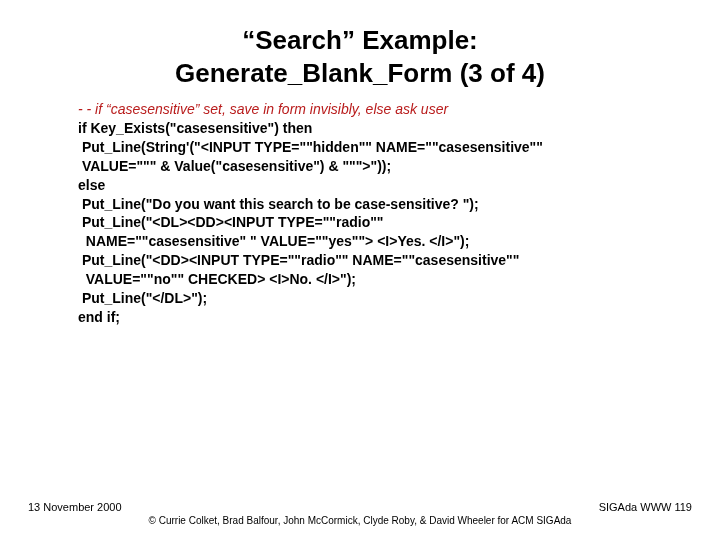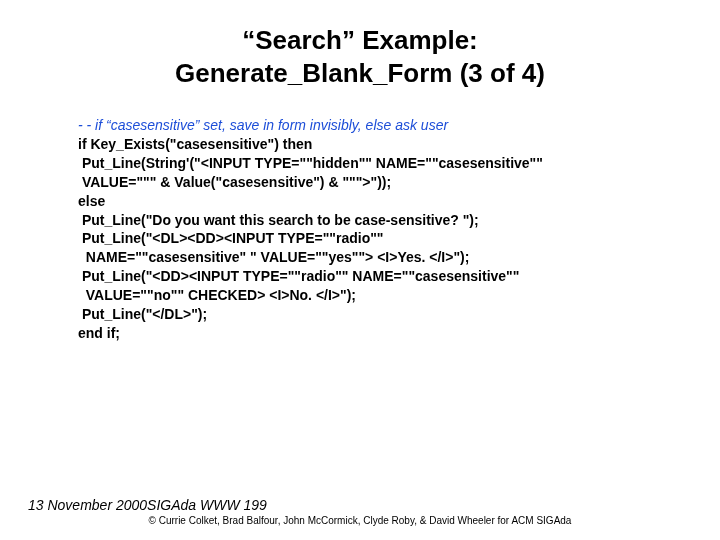--- a/index.html
+++ b/index.html
@@ -16,52 +16,52 @@
     height: 100%;
     padding: 24px 40px 0 40px;
     position: relative;
   }
   .title {
     text-align: center;
     font-weight: bold;
     font-size: 26px;
     line-height: 1.25;
     color: #000;
-    margin-bottom: 28px;
+    margin-bottom: 12px;
   }
   .body {
     padding-left: 38px;
     padding-right: 20px;
   }
   .comment {
     font-style: italic;
     font-size: 14px;
-    color: #1d4ed8;
+    color: #b91c1c;
     margin-bottom: 2px;
   }
   .code {
     font-family: Arial, Helvetica, sans-serif;
     font-weight: bold;
     font-size: 14px;
     line-height: 1.35;
     color: #000;
     white-space: pre-wrap;
   }
   .footer {
     position: absolute;
     bottom: 14px;
     left: 0;
     width: 100%;
     padding: 0 28px;
   }
   .footer-top {
     display: flex;
-    font-size: 14px;
+    justify-content: space-between;
+    font-size: 11px;
     color: #000;
-    font-style: italic;
   }
   .footer-bottom {
     text-align: center;
     font-size: 10px;
     color: #000;
     margin-top: 2px;
   }
 </style>
 </head>
 <body>
@@ -80,17 +80,17 @@
   NAME=""casesensitive" " VALUE=""yes""&gt; &lt;I&gt;Yes. &lt;/I&gt;");
  Put_Line("&lt;DD&gt;&lt;INPUT TYPE=""radio"" NAME=""casesensitive""
   VALUE=""no"" CHECKED&gt; &lt;I&gt;No. &lt;/I&gt;");
  Put_Line("&lt;/DL&gt;");
 end if;</div>
   </div>
 
   <div class="footer">
     <div class="footer-top">
       <span>13 November 2000</span>
-      <span>SIGAda WWW 199</span>
+      <span>SIGAda WWW 119</span>
     </div>
     <div class="footer-bottom">© Currie Colket, Brad Balfour, John McCormick, Clyde Roby, &amp; David Wheeler for ACM SIGAda</div>
   </div>
 </div>
 
 </body></html>

